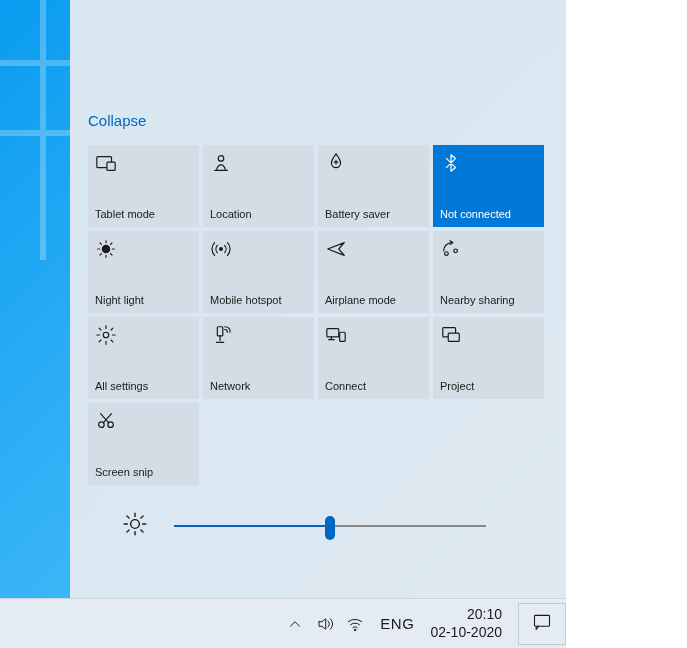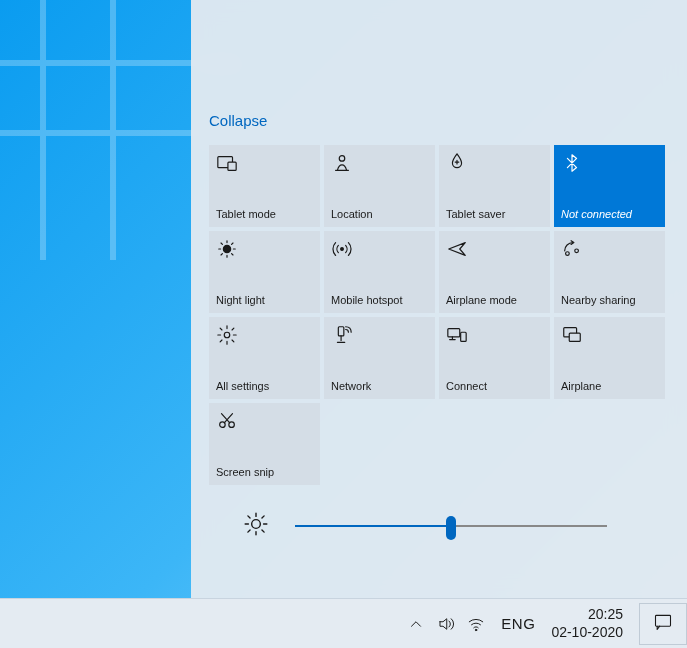--- a/index.html
+++ b/index.html
@@ -1,17 +1,17 @@
 <!DOCTYPE html>
 <html><head>
 <meta charset="utf-8">
 <style>
   * { box-sizing: border-box; margin: 0; padding: 0; }
   html, body { width: 687px; height: 648px; overflow: hidden; font-family: "Segoe UI", Arial, sans-serif; }
-  .root { position: relative; width: 687px; height: 648px; }
+  .root { position: relative; width: 566px; height: 648px; }
   .desktop {
     position: absolute; inset: 0;
     background: linear-gradient(135deg, #0a9cf0 0%, #3cb6f7 55%, #8ed7fc 100%);
   }
   
   .logo { position:absolute; left:-60px; top:-40px; width:300px; height:300px; opacity:.25; }
   .logo div { position:absolute; background:#fff; }
   .bar-v1{ left:100px; top:0; width:6px; height:300px; }
   .bar-v2{ left:170px; top:0; width:6px; height:300px; }
   .bar-h1{ left:0; top:100px; width:300px; height:6px; }
@@ -24,21 +24,21 @@
     padding: 0 18px;
   }
   .collapse { color: #0067c0; font-size: 15px; padding-top: 112px; padding-bottom: 16px; cursor: pointer; }
   .grid { display: grid; grid-template-columns: repeat(4, 111px); grid-auto-rows: 82px; gap: 4px; }
   .tile {
     background: #d4dde6; color: #1a1a1a;
     display: flex; flex-direction: column; justify-content: space-between;
     padding: 7px; font-size: 14px; position: relative; cursor: pointer;
     white-space: nowrap; overflow: hidden;
   }
-  .tile.active { background: #0078d7; color: #fff; font-style: italic; }
+  .tile.active { background: #0078d7; color: #fff; }
   .tile .ic { width: 22px; height: 22px; display:flex; align-items:center; justify-content:center; }
   .tile .ic svg { width: 22px; height: 22px; }
   .tile.active svg { stroke:#fff; }
   .tile .lbl { font-size: 11px; }
 
   .brightness { display:flex; align-items:center; gap:26px; margin-top:26px; padding-left:34px; }
   .brightness svg { width:26px; height:26px; }
   .slider { position:relative; width:312px; height:20px; }
   .slider .track { position:absolute; left:0; right:0; top:9px; height:2px; background:#888; }
   .slider .fill { position:absolute; left:0; top:9px; height:2px; background:#0067c0; }
@@ -98,21 +98,21 @@
         </span>
         <span class="lbl">Location</span>
       </div>
       <div class="tile">
         <span class="ic">
           <svg viewBox="0 0 24 24">
               <path d="M12 2c3 4 5 7 5 10a5 5 0 0 1-10 0c0-3 2-6 5-10z"></path>
               <path d="M12 9v4m-2-2h4"></path>
             </svg>
         </span>
-        <span class="lbl">Tablet saver</span>
+        <span class="lbl">Battery saver</span>
       </div>
       <div class="tile active">
         <span class="ic">
           <svg viewBox="0 0 24 24">
               <path d="M7 7l10 10-5 4V3l5 4L7 17"></path>
             </svg>
         </span>
         <span class="lbl">Not connected</span>
       </div>
 
@@ -183,21 +183,21 @@
         </span>
         <span class="lbl">Connect</span>
       </div>
       <div class="tile">
         <span class="ic">
           <svg viewBox="0 0 24 24">
               <rect x="3" y="4" width="14" height="10" rx="1"></rect>
               <rect x="9" y="10" width="12" height="9" rx="1" fill="#d4dde6"></rect>
             </svg>
         </span>
-        <span class="lbl">Airplane</span>
+        <span class="lbl">Project</span>
       </div>
 
       <div class="tile">
         <span class="ic">
           <svg viewBox="0 0 24 24">
               <circle cx="7" cy="16" r="3"></circle>
               <circle cx="17" cy="16" r="3"></circle>
               <path d="M9 14L18 4M15 14L6 4"></path>
             </svg>
         </span>
@@ -235,21 +235,21 @@
       </span>
       <span class="ic">
         <svg viewBox="0 0 24 24">
             <path d="M3 9a14 14 0 0 1 18 0M6 13a9 9 0 0 1 12 0M9 17a4 4 0 0 1 6 0"></path>
             <circle cx="12" cy="20" r="1" fill="#1a1a1a"></circle>
           </svg>
       </span>
       <span class="lang">ENG</span>
     </div>
     <div class="clock">
-      <div>20:25</div>
+      <div>20:10</div>
       <div>02-10-2020</div>
     </div>
     <div class="notif">
       <span>
         <svg viewBox="0 0 24 24">
             <rect x="3" y="4" width="18" height="13" rx="1"></rect>
             <path d="M8 17l-3 4v-4"></path>
           </svg>
       </span>
     </div>

